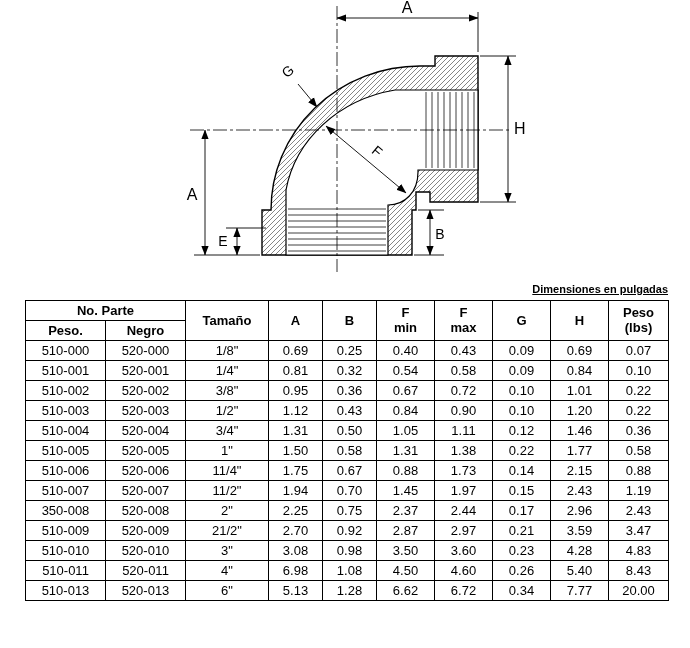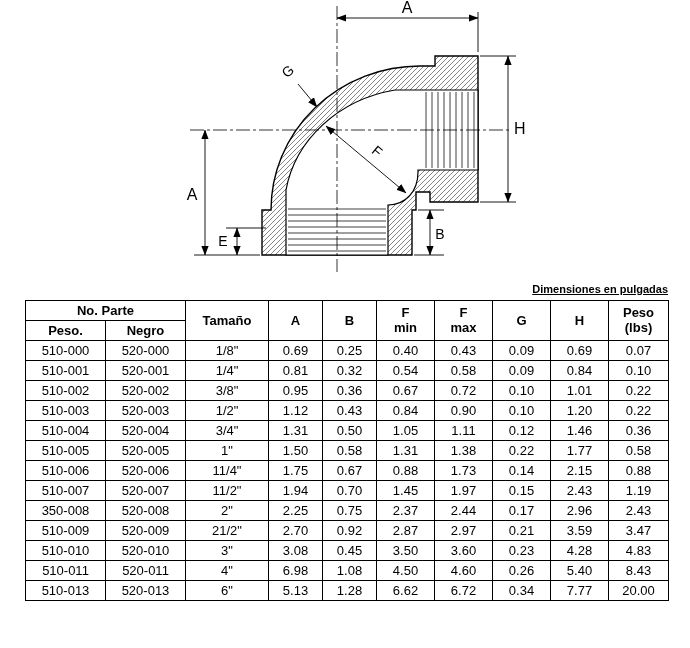--- a/index.html
+++ b/index.html
@@ -248,21 +248,21 @@
         <td>2.97</td>
         <td>0.21</td>
         <td>3.59</td>
         <td>3.47</td>
       </tr>
       <tr>
         <td>510-010</td>
         <td>520-010</td>
         <td>3"</td>
         <td>3.08</td>
-        <td>0.45</td>
+        <td>0.98</td>
         <td>3.50</td>
         <td>3.60</td>
         <td>0.23</td>
         <td>4.28</td>
         <td>4.83</td>
       </tr>
       <tr>
         <td>510-011</td>
         <td>520-011</td>
         <td>4"</td>

